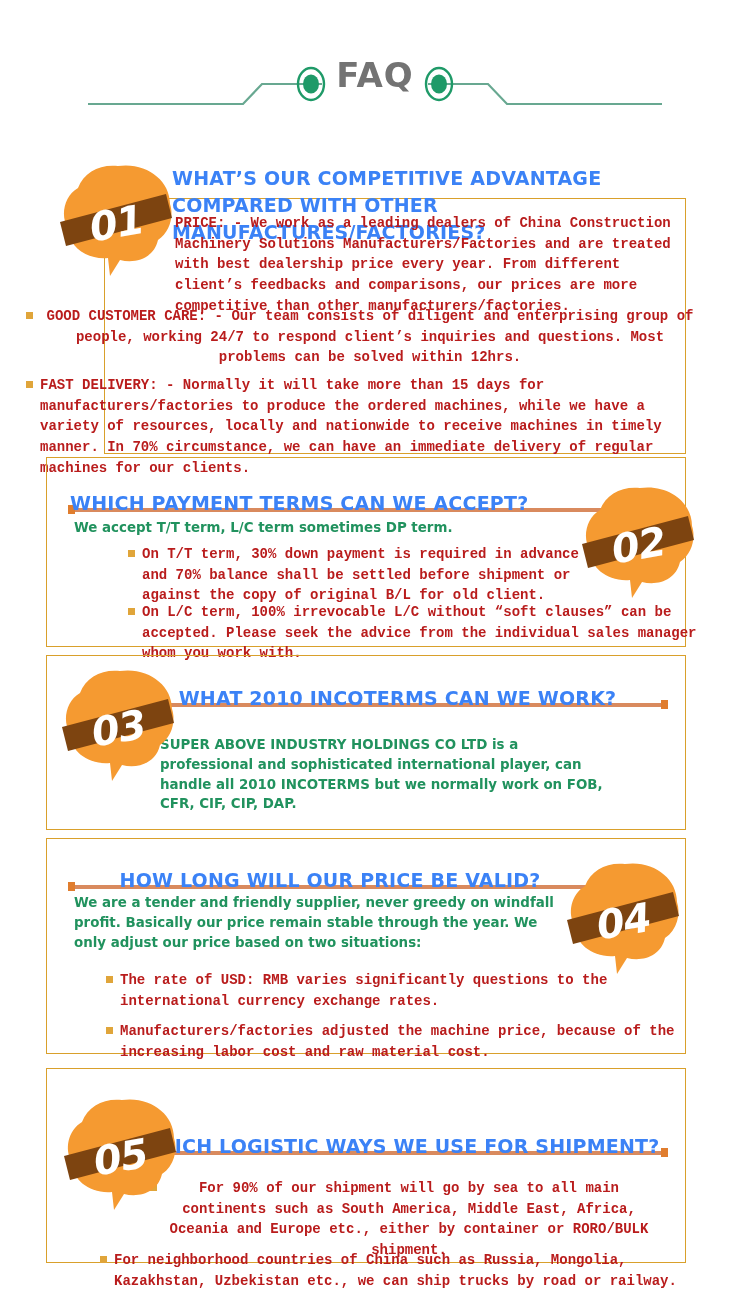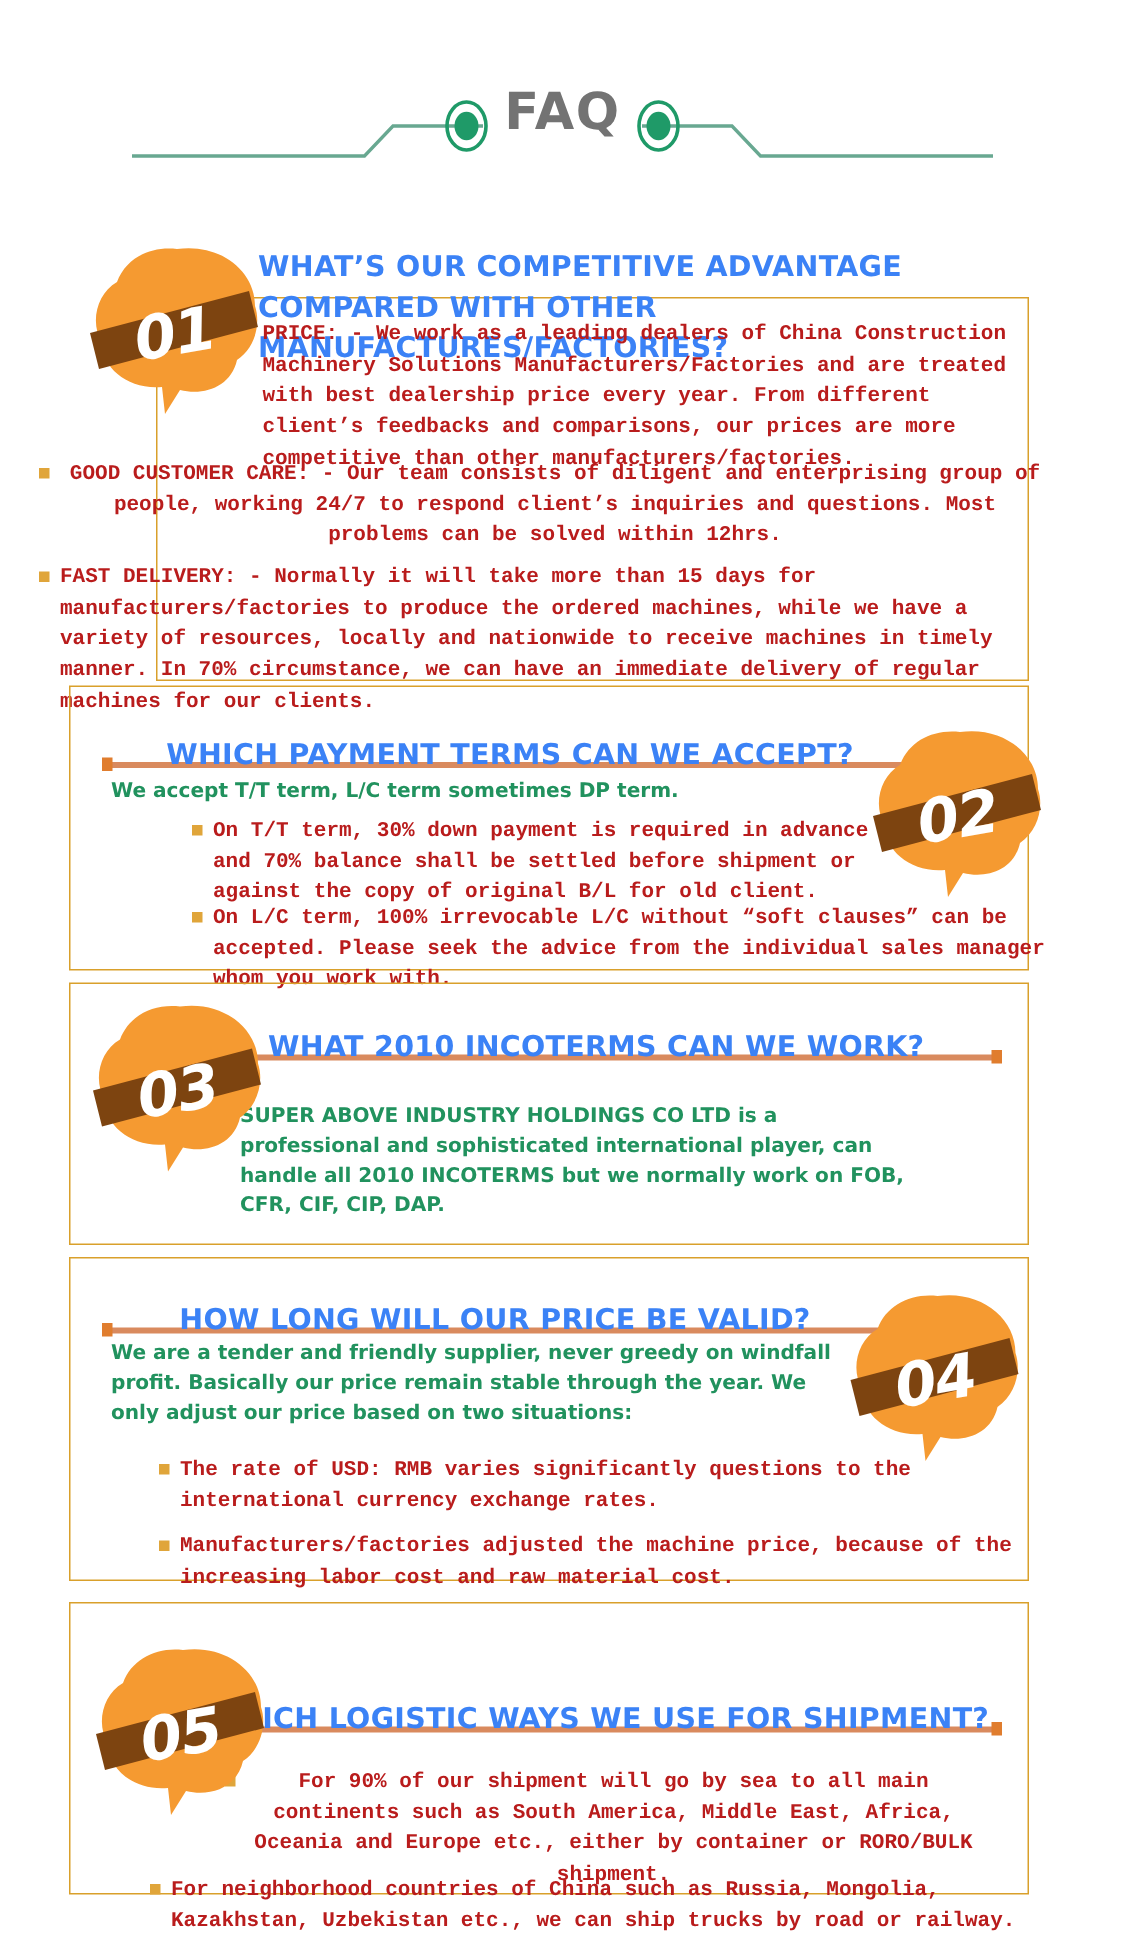--- a/index.html
+++ b/index.html
@@ -180,21 +180,21 @@
   <div class="bullet-item" style="left:26px; top:306px; width:660px;text-align:center;">GOOD CUSTOMER CARE: - Our team consists of diligent and enterprising group of people, working 24/7 to respond client’s inquiries and questions. Most problems can be solved within 12hrs.</div>
   <div class="bullet-item" style="left:26px; top:375px; width:660px;">FAST DELIVERY: - Normally it will take more than 15 days for manufacturers/factories to produce the ordered machines, while we have a variety of resources, locally and nationwide to receive machines in timely manner. In 70% circumstance, we can have an immediate delivery of regular machines for our clients.</div>
 </div>
 
 <div class="faq-section">
   <div class="faq-box" style="left:46px; top:457px; width:640px; height:190px;"></div>
 
   <div class="connector" style="left:70px; top:508px; width:540px;"></div>
   <div class="connector-dot" style="left:68px; top:505px;"></div>
 
-  <div class="q-head" style="left:70px; top:490px; width:540px; text-align:center;">WHICH PAYMENT TERMS CAN WE ACCEPT?</div>
+  <div class="q-head" style="left:70px; top:490px; width:540px; text-align:left;">WHICH PAYMENT TERMS CAN WE ACCEPT?</div>
 
   <div class="badge" style="left:580px; top:482px;">
     <svg width="120" height="118" viewBox="0 0 120 118">
       <g>
         <path d="M 60 6 C 88 2 112 20 112 44 C 116 56 112 72 100 80
                  C 96 98 78 104 62 100 L 52 116 L 50 98
                  C 28 100 10 86 10 68 C 2 56 6 36 20 28
                  C 26 12 42 4 60 6 Z" fill="#f59a31"></path>
       </g>
       <g>

